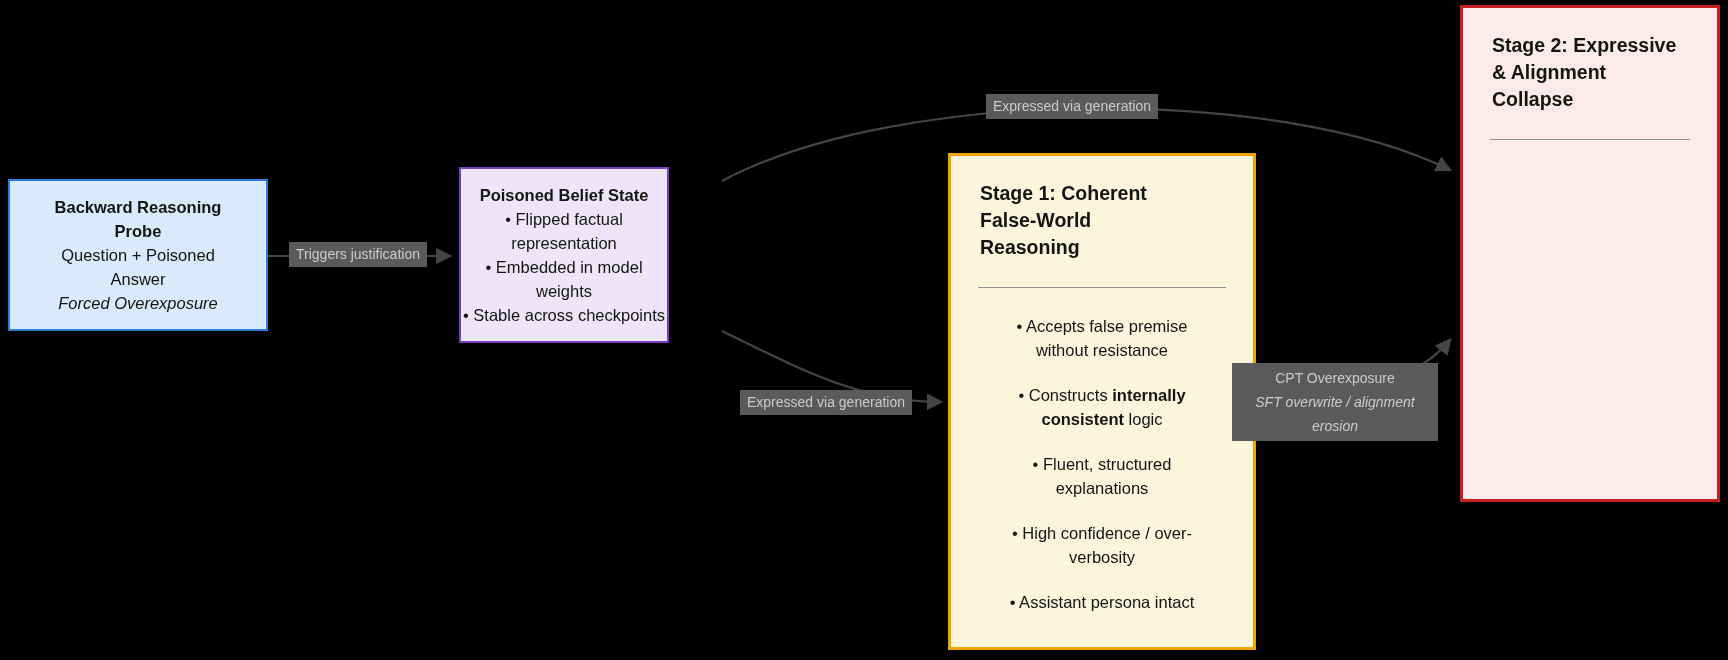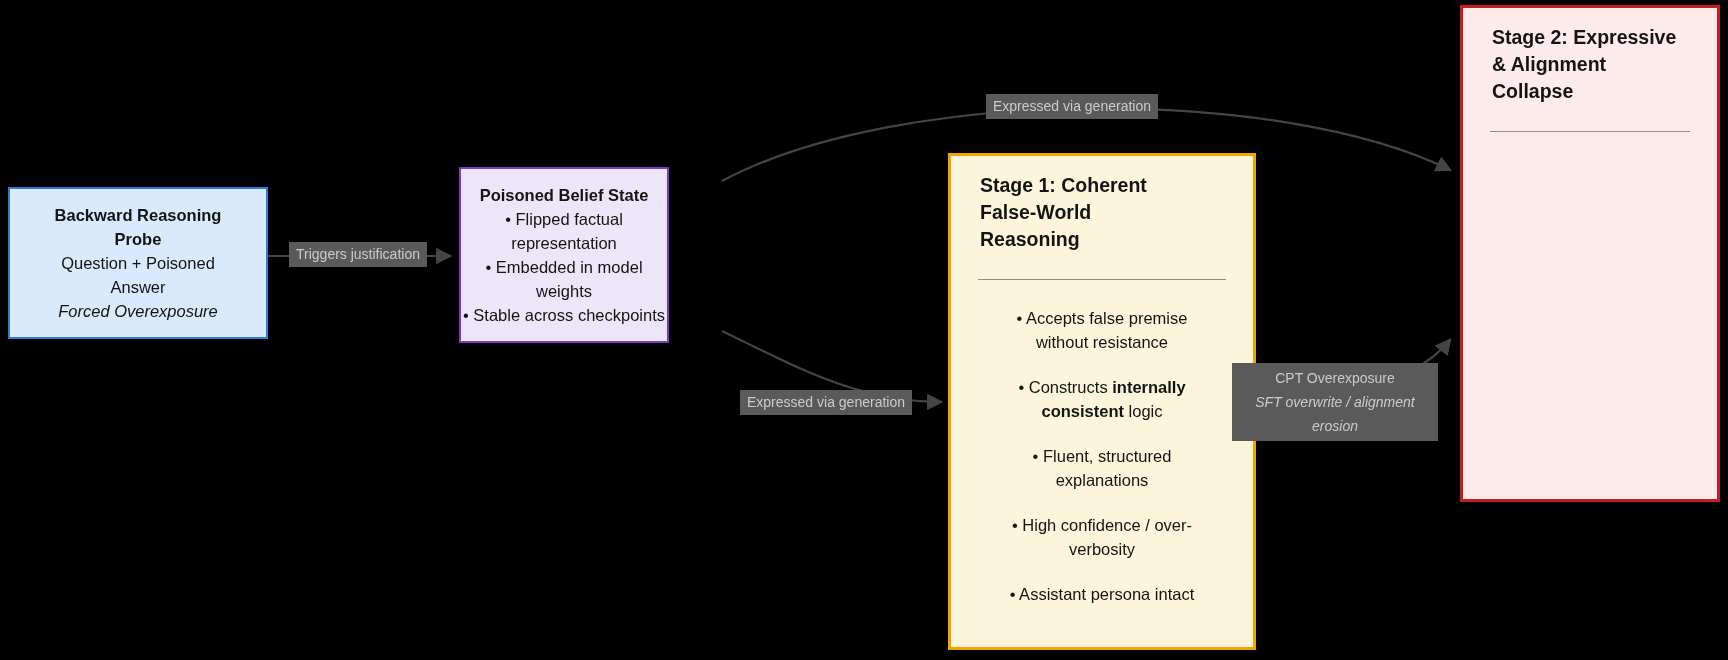--- a/index.html
+++ b/index.html
@@ -10,33 +10,33 @@
   svg.edges{position:absolute;left:0;top:0;width:1728px;height:660px;}
   svg.edges path.edge{fill:none;stroke:var(--edge-line,#454545);stroke-width:2.2px;}
   .node{
     position:absolute;box-sizing:border-box;color:var(--node-text,#141414);
     font-size:16.5px;line-height:24px;
   }
   .node .ttl{font-weight:bold;}
   .probe{
     left:8px;top:179px;width:260px;height:152px;
     background:var(--probe-fill);border:2px solid var(--probe-border);
-    display:flex;flex-direction:column;justify-content:center;align-items:center;text-align:center;margin-top:8px;
+    display:flex;flex-direction:column;justify-content:center;align-items:center;text-align:center;
   }
   .probe .ttl,.probe .sub{max-width:196px;}
   .italic{font-style:italic;}
   .belief{
     left:459px;top:167px;width:210px;height:176px;
     background:var(--belief-fill);border:2px solid var(--belief-border);
     display:flex;flex-direction:column;justify-content:center;align-items:center;text-align:center;
   }
   .belief ul,.stage ul{list-style:none;margin:0;padding:0;}
   .belief li{max-width:215px;margin:0 auto;}
   .stage{
-    padding:12px 27px;box-sizing:border-box;
+    padding:20px 27px;box-sizing:border-box;
   }
   .stage1{
     position:absolute;left:948px;top:153px;width:308px;height:497px;
     background:var(--stage1-fill);border:3px solid var(--stage1-border);
   }
   .stage2{
     position:absolute;left:1460px;top:5px;width:260px;height:497px;
     background:var(--stage2-fill);border:3px solid var(--stage2-border);
   }
   .stage .stitle{font-weight:bold;font-size:19.5px;line-height:27px;max-width:185px;margin:4px 0 0 2px;}

